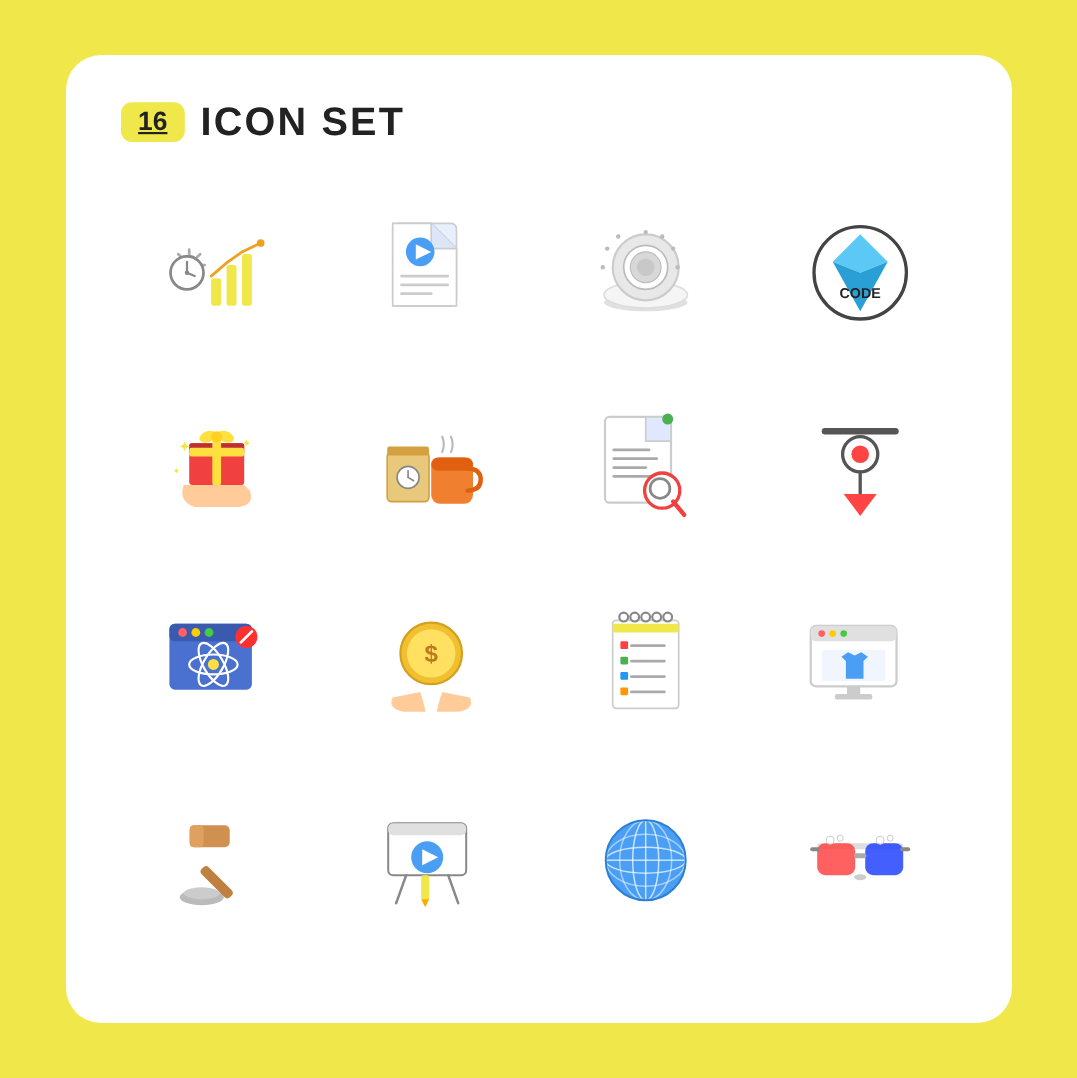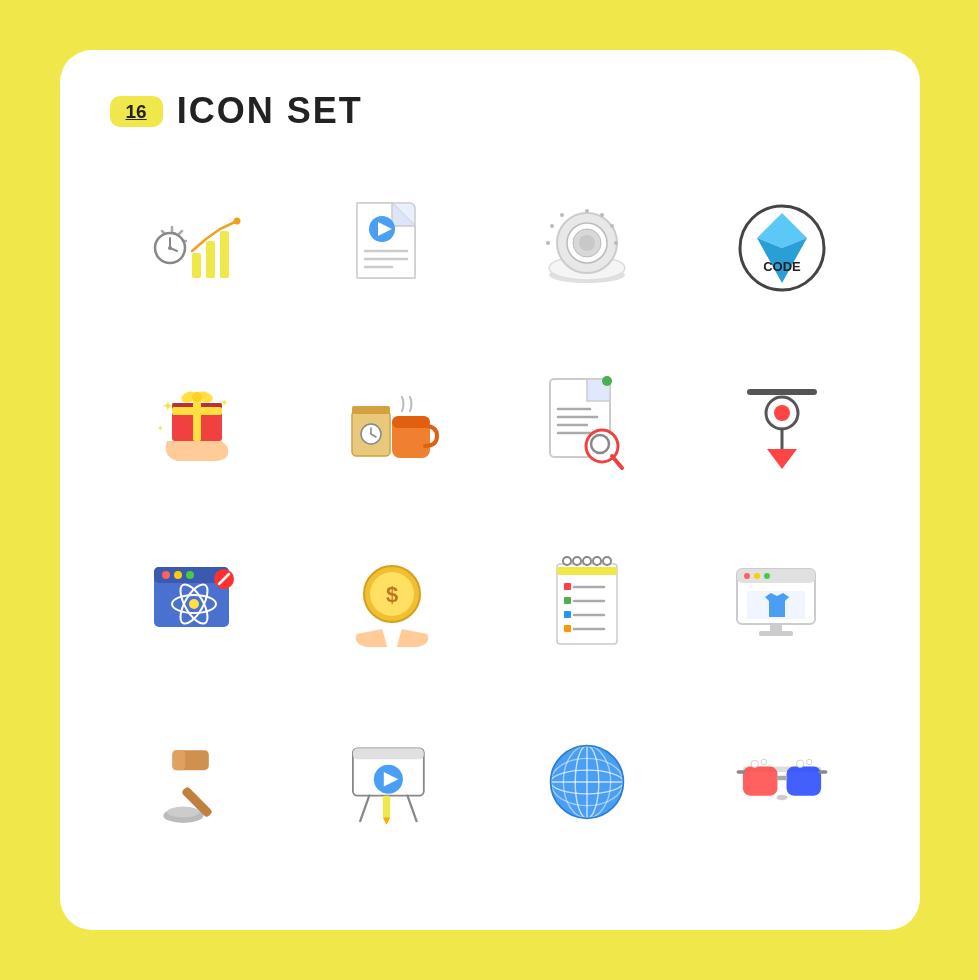--- a/index.html
+++ b/index.html
@@ -29,21 +29,21 @@
       display: flex;
       align-items: center;
       gap: 14px;
       margin-bottom: 36px;
     }
 
     .badge {
       background: #f0e84a;
       border-radius: 10px;
       padding: 6px 16px;
-      font-size: 19px;
+      font-size: 24px;
       font-weight: 900;
       color: #222;
       line-height: 1;
       text-decoration: underline;
     }
 
     .title {
       font-size: 36px;
       font-weight: 900;
       color: #222;

